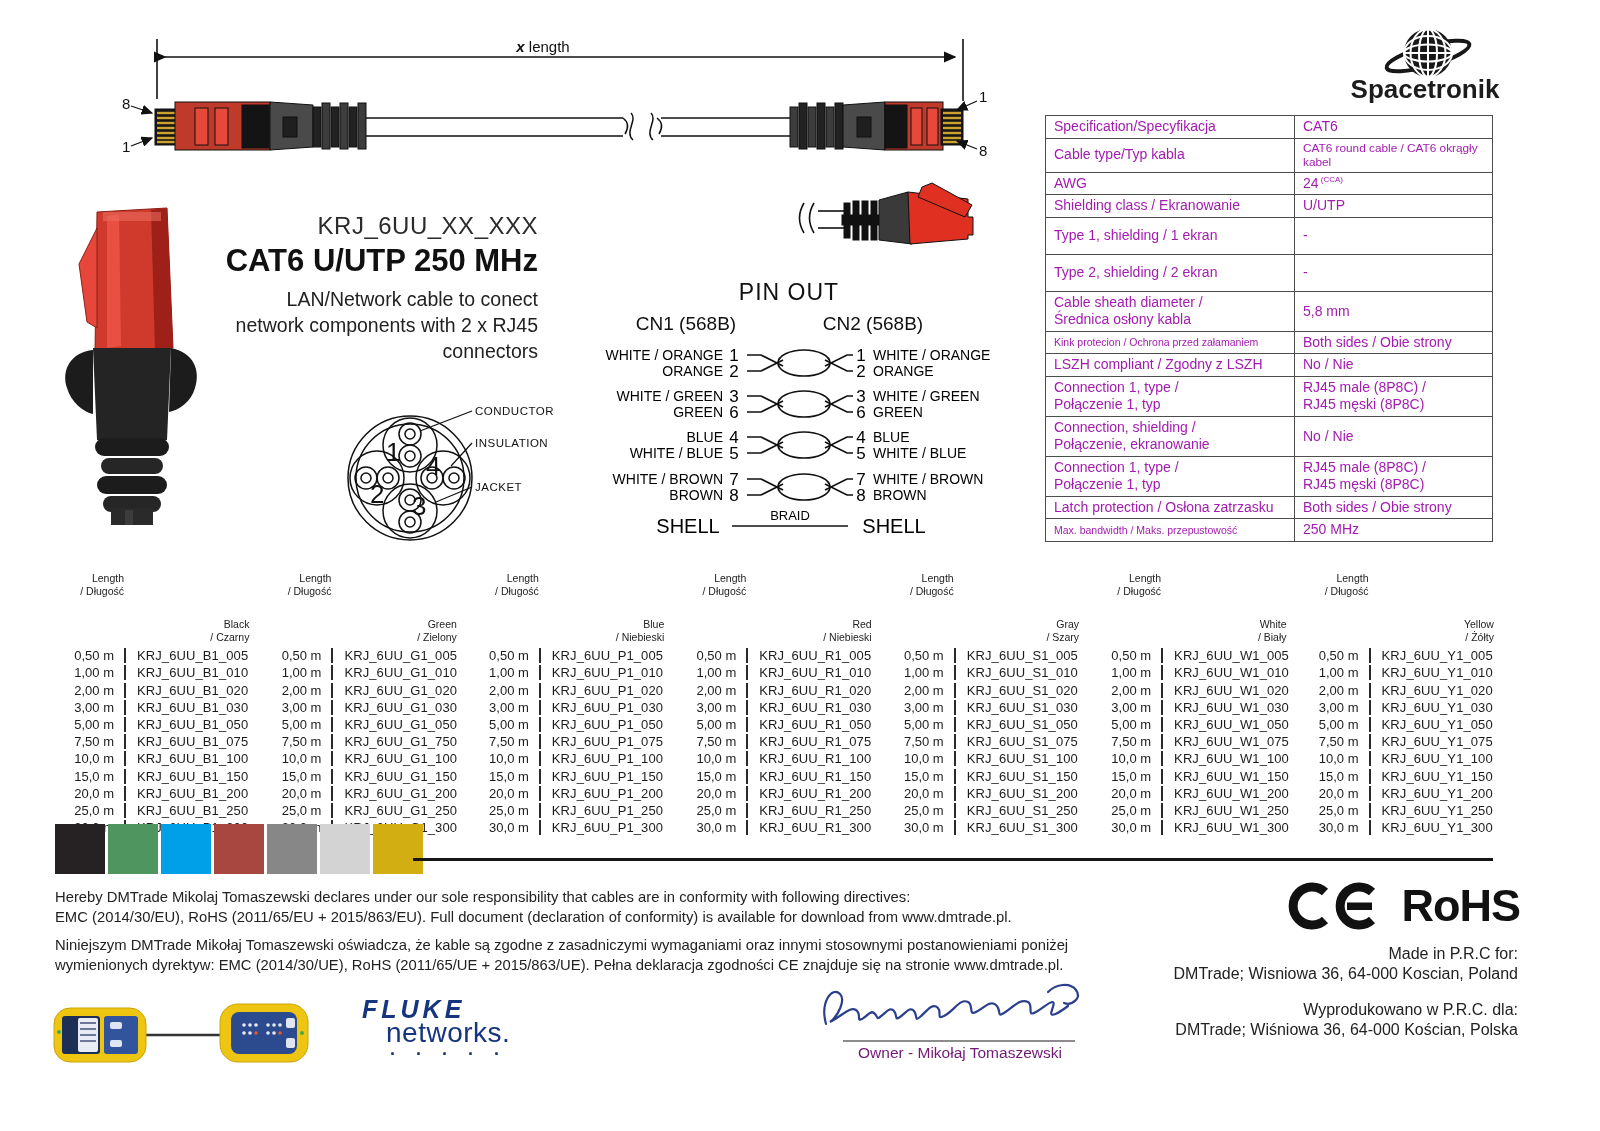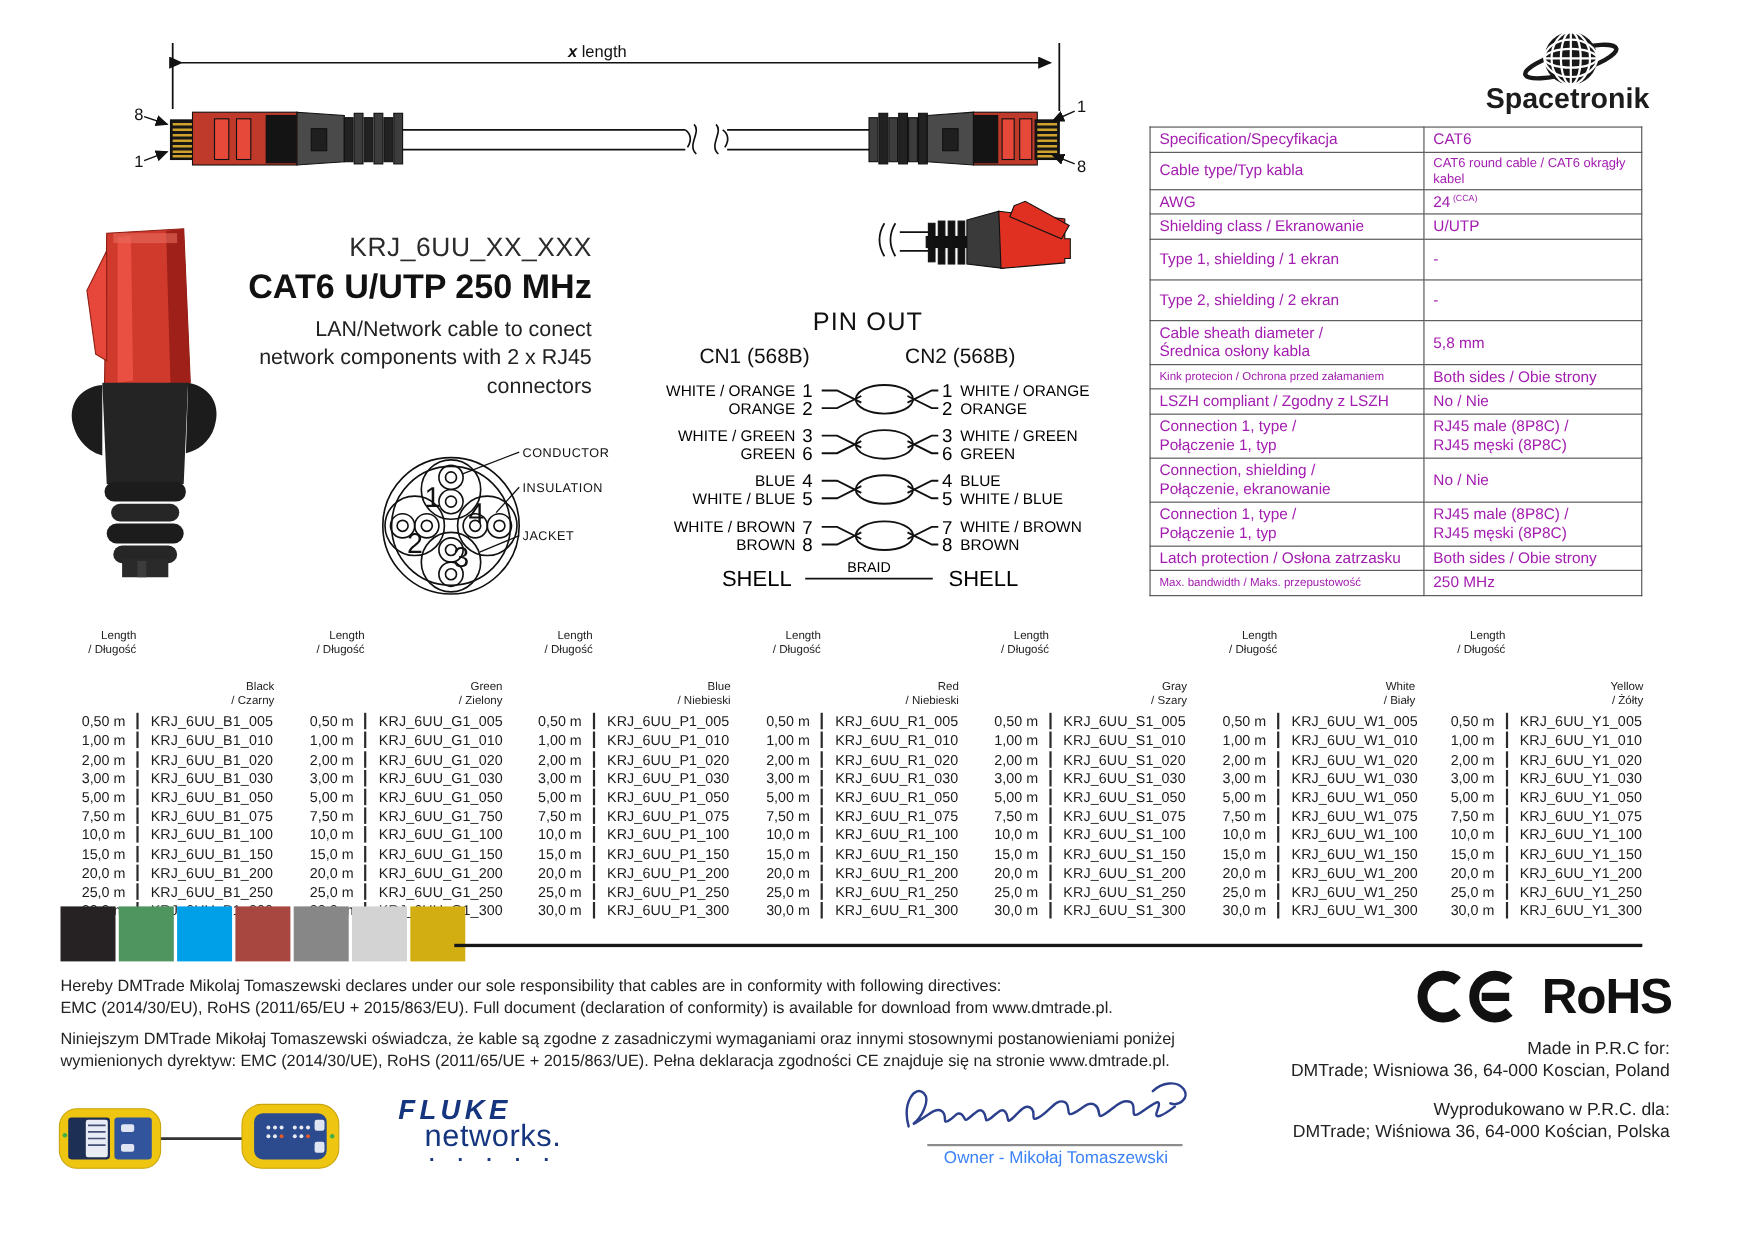--- a/index.html
+++ b/index.html
@@ -53,21 +53,21 @@
   .origin .gap{height:15px;}
 
   
   .fluke{left:362px;top:995px;color:#16357f;}
   .fluke-top{font-size:25px;font-weight:bold;font-style:italic;letter-spacing:4px;}
   .fluke-bottom{font-size:28px;margin-left:24px;margin-top:-7px;letter-spacing:.5px;text-align:center;}
   .fluke-dots{font-size:18px;font-weight:bold;letter-spacing:8px;margin-left:28px;margin-top:-10px;}
 
   
   .sig-line{left:843px;top:1040px;width:232px;height:2px;background:#8c8c8c;}
-  .sig-caption{left:830px;top:1044px;width:260px;text-align:center;font-size:15.5px;color:#3b82f6;}
+  .sig-caption{left:830px;top:1044px;width:260px;text-align:center;font-size:15.5px;color:#701a75;}
 </style>
 </head>
 <body>
 
 <div class="canvas">
 
   <svg class="abs" style="left:95px;top:25px;" width="900" height="140" viewBox="0 0 900 140">
     <defs>
       <marker id="ah" markerWidth="9" markerHeight="8" refX="8" refY="4" orient="auto">
         <polygon points="0,0 9,4 0,8" fill="#111"></polygon>

